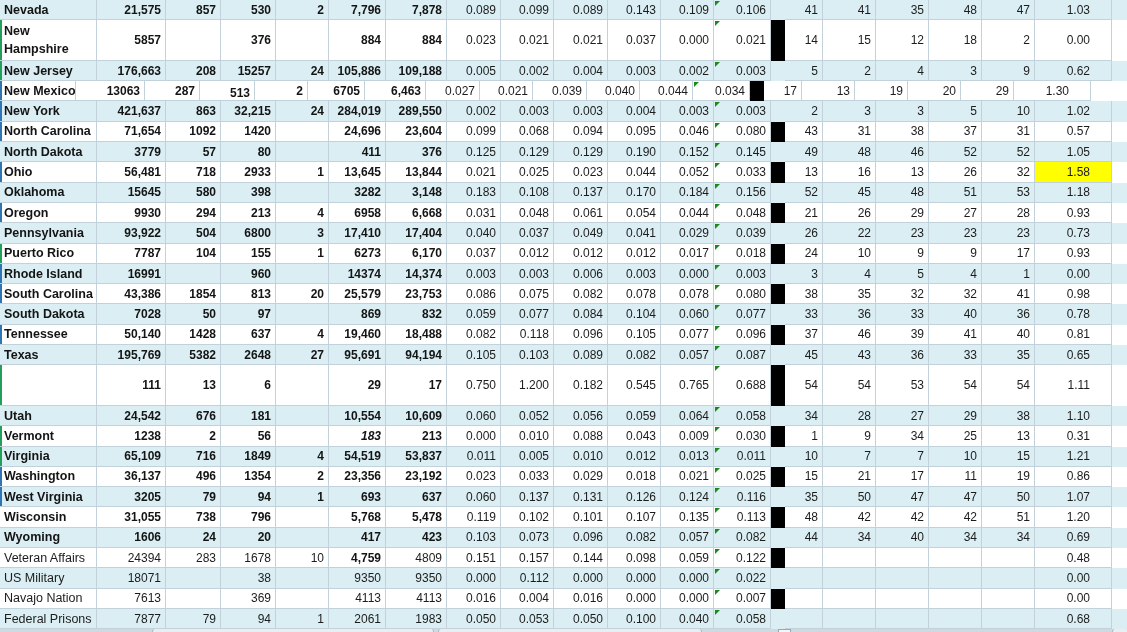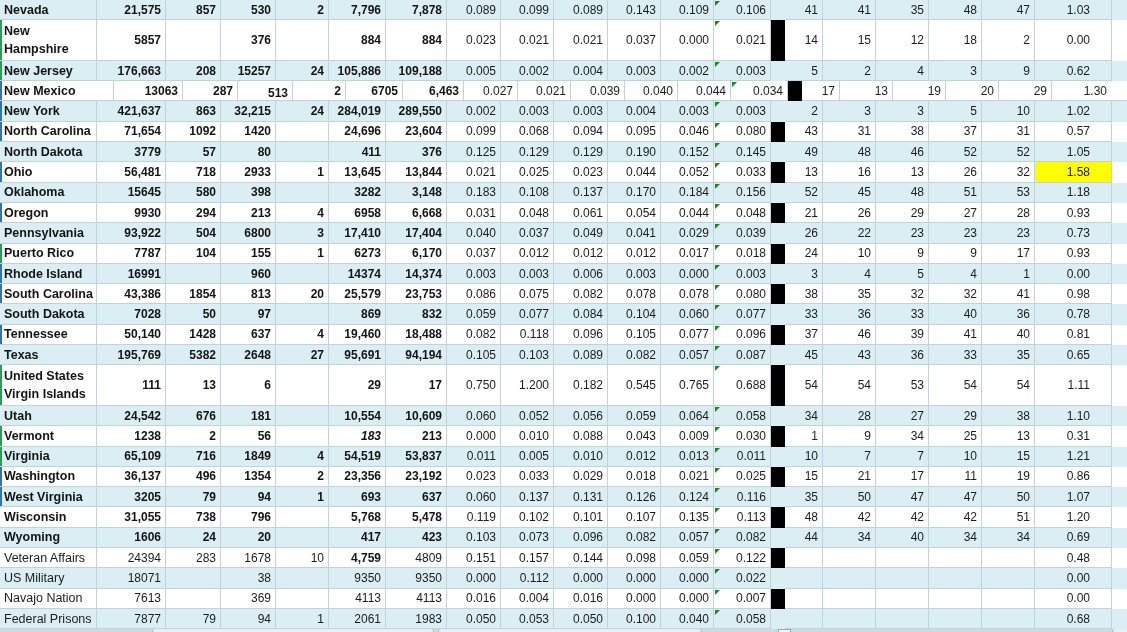--- a/index.html
+++ b/index.html
@@ -224,21 +224,21 @@
       </div>
       <div class="c num" style="width: 53px;">
         <span>9</span>
       </div>
       <div class="c s" style="width: 77px;">
         <span>0.62</span>
       </div>
       <div class="c t" style="width: 15px;"></div>
     </div>
     <div class="row">
-      <div class="c state b" style="width: 114px;">
+      <div class="c state b" style="width: 76px;">
         <div class="edge" style="background: rgb(46, 117, 182);"></div>
         <span>New Mexico</span>
       </div>
       <div class="c num b" style="width: 69px;">
         <span>13063</span>
       </div>
       <div class="c num b" style="width: 55px;">
         <span>287</span>
       </div>
       <div class="c num b" style="width: 55px; align-items: flex-end;">
@@ -1103,21 +1103,20 @@
         <span>35</span>
       </div>
       <div class="c s" style="width: 77px;">
         <span>0.65</span>
       </div>
       <div class="c t" style="width: 15px;"></div>
     </div>
     <div class="row tall">
       <div class="c state b" style="width: 97px;">
         <div class="edge" style="background: rgb(34, 160, 90);"></div>
-        <span>United States Virgin Islands</span>
       </div>
       <div class="c num b" style="width: 69px;">
         <span>111</span>
       </div>
       <div class="c num b" style="width: 55px;">
         <span>13</span>
       </div>
       <div class="c num b" style="width: 55px;">
         <span>6</span>
       </div>

